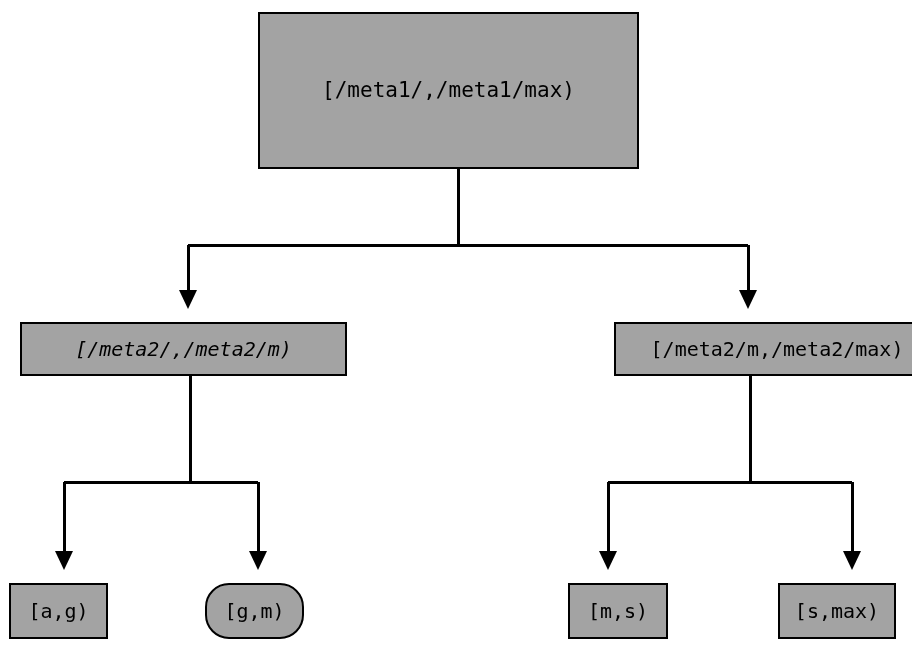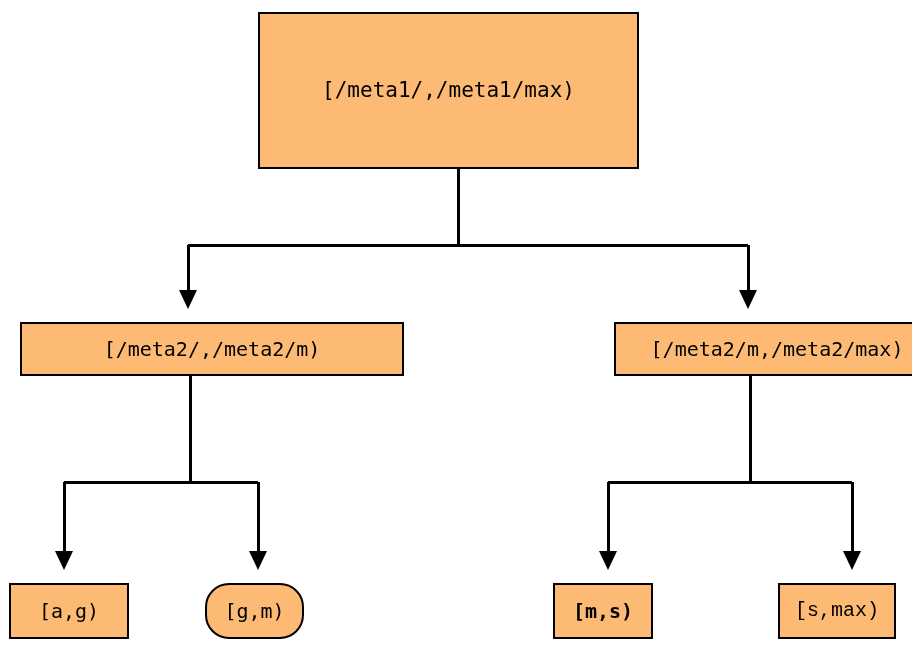--- a/index.html
+++ b/index.html
@@ -24,21 +24,21 @@
     position: absolute;
     left: 0;
     top: 0;
     width: 912px;
     height: 652px;
     pointer-events: none;
   }
   .tree-node {
     position: absolute;
     box-sizing: border-box;
-    background: #fdba74;
+    background: #a3a3a3;
     border: 2px solid #000000;
     display: flex;
     align-items: center;
     justify-content: center;
     text-align: center;
     color: #000000;
     font-family: "DejaVu Sans Mono", "Liberation Mono", monospace;
     white-space: pre;
     line-height: 1;
   }
@@ -49,36 +49,37 @@
     height: 157px;
     font-size: 21px;
   }
   .node-mid {
     top: 322px;
     height: 54px;
     font-size: 20px;
   }
   .node-mid-left {
     left: 20px;
-    width: 384px;
+    width: 327px;
+    font-style: italic;
   }
   .node-mid-right {
     left: 578px;
     width: 326px;
     margin-left: 36px;
   }
   .node-leaf {
     top: 583px;
     height: 56px;
     font-size: 20px;
   }
-  .leaf-1 { left: 9px;   width: 120px; }
+  .leaf-1 { left: 9px;   width: 99px; }
   .leaf-2 { left: 205px; width: 99px; border-radius: 24px; }
-  .leaf-3 { left: 553px; width: 100px; font-weight: bold; }
-  .leaf-4 { left: 778px; width: 118px; font-family: Liberation Mono, monospace; }
+  .leaf-3 { left: 568px; width: 100px; }
+  .leaf-4 { left: 778px; width: 118px; }
 </style>
 </head>
 <body>
 
 <div id="diagram-root">
 
   <svg id="edge-layer" width="912" height="652" viewBox="0 0 912 652" xmlns="http://www.w3.org/2000/svg">
     <g stroke="#000000" stroke-width="3" fill="none" shape-rendering="crispEdges">
 
       <path d="M 458 169 L 458 245"></path>

